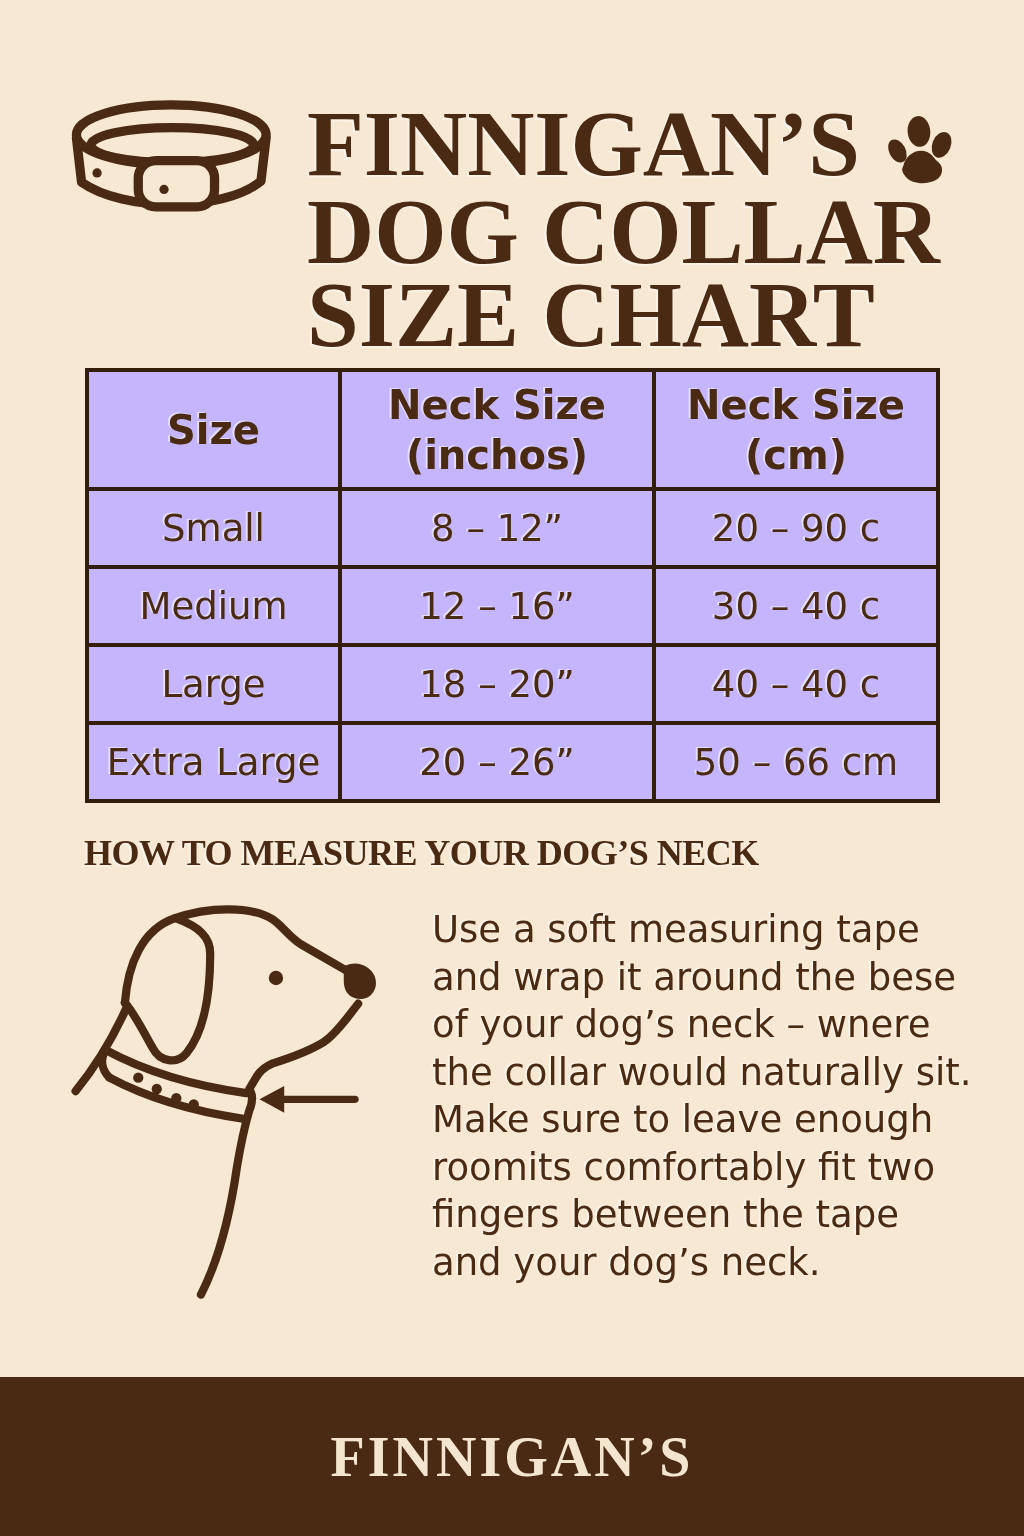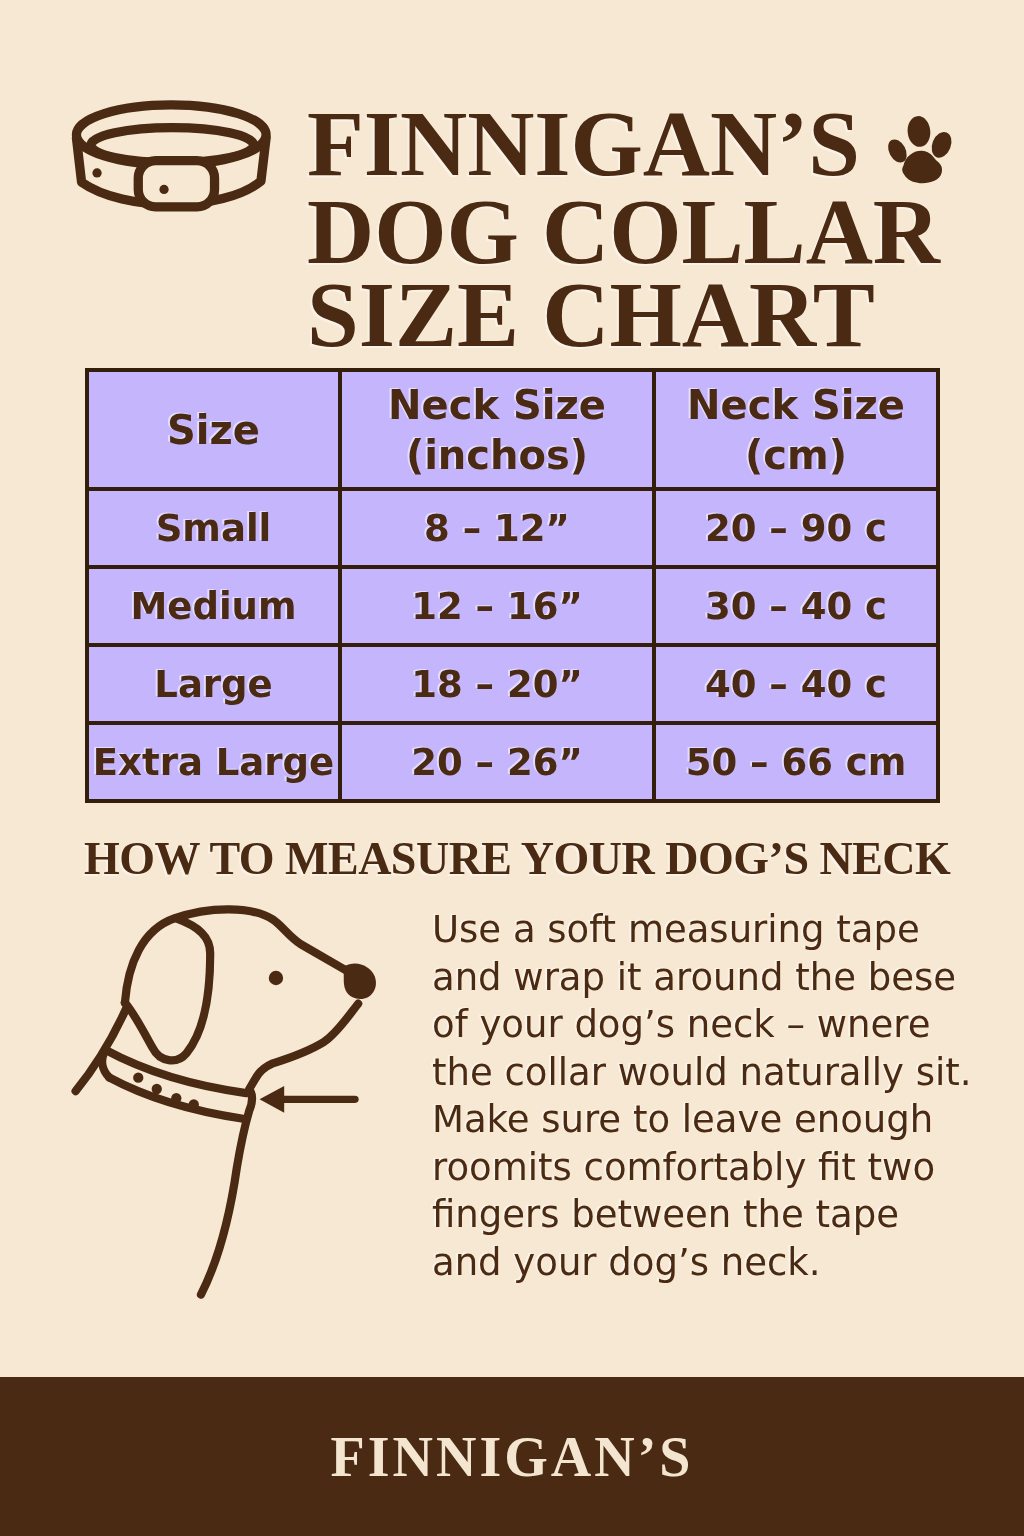--- a/index.html
+++ b/index.html
@@ -34,30 +34,30 @@
   .size-table th,.size-table td{
     border:4px solid #331e0b;
     text-align:center;vertical-align:middle;
     color:#4a2a12;
     text-shadow:-2px -1px 0 rgba(255,255,255,.55);
   }
   .size-table th{
     height:113px;font-size:40px;font-weight:700;
     white-space:pre-line;line-height:1.25;
   }
-  .size-table td{height:72px;font-size:37px;font-weight:700;}
+  .size-table td{height:72px;font-size:37px;font-weight:400;}
   .col-size{width:253px;}
   .col-in{width:314px;}
   .col-cm{width:284px;}
 
   
   .measure-heading{
     position:absolute;left:84px;top:832px;margin:0;
     font-family:"Liberation Serif","DejaVu Serif",serif;
-    font-weight:700;font-size:46px;letter-spacing:-0.5px;
+    font-weight:700;font-size:36px;letter-spacing:-0.5px;
     white-space:nowrap;
     text-shadow:-2px 2px 0 rgba(255,255,255,.45);
   }
   .dog-illustration{position:absolute;left:55px;top:902px;}
   .measure-body{
     position:absolute;left:424px;top:898px;margin:8px;
     font-size:37px;line-height:47.5px;
     white-space:pre;
     text-shadow:-2px -1px 0 rgba(255,255,255,.5);
   }

